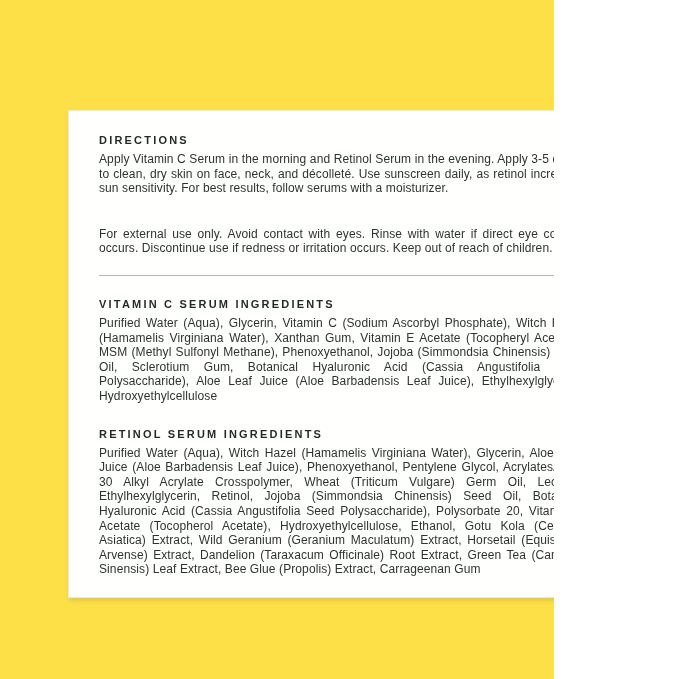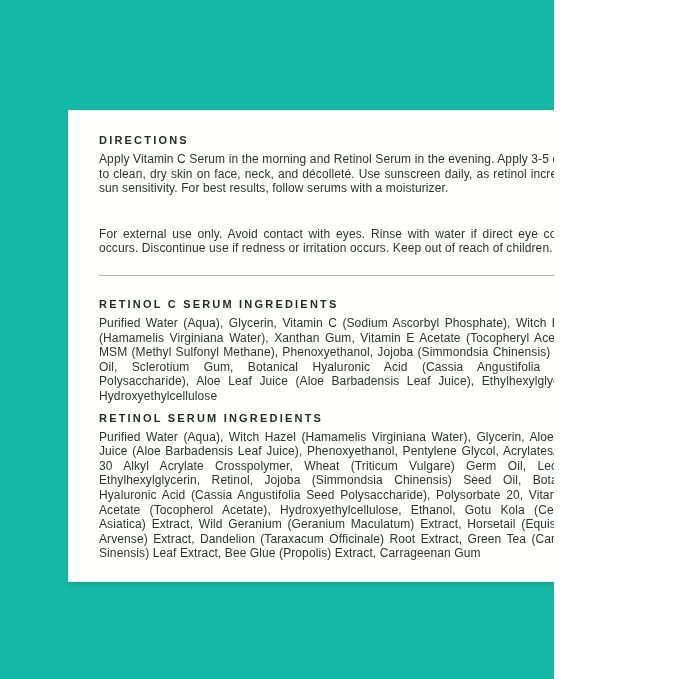--- a/index.html
+++ b/index.html
@@ -4,21 +4,21 @@
 <style>
   * { margin: 0; padding: 0; box-sizing: border-box; }
   html, body {
     width: 679px;
     height: 679px;
     font-family: "Liberation Sans", sans-serif;
   }
   .page {
     width: 554px;
     height: 679px;
-    background: #14b8a6;
+    background: #fde047;
     overflow: hidden;
   }
   .card {
     width: 545px;
     min-height: 460px;
     margin: 110px auto 0 68px;
     background: #fffffe;
     border: 1px solid #eceae6;
     box-shadow: 1px 3px 4px rgba(0,0,0,0.10);
     padding: 23px 29px 20px 30px;
@@ -36,38 +36,38 @@
     letter-spacing: 0.1px;
     color: #2c342e;
     text-align: justify;
   }
   .para-gap { margin-top: 31px; }
   .divider {
     border: none;
     border-top: 1px solid #b5b5b3;
     margin: 19px 0 22px 0;
   }
-  .section-gap { margin-top: 8px; }
+  .section-gap { margin-top: 24px; }
 </style>
 </head>
 <body>
 
 <div class="page">
   <div class="card">
 
     <div class="section">
       <h2 class="section-heading">DIRECTIONS</h2>
       <p class="body-text">Apply Vitamin C Serum in the morning and Retinol Serum in the evening. Apply 3-5 drops to clean, dry skin on face, neck, and décolleté. Use sunscreen daily, as retinol increases sun sensitivity. For best results, follow serums with a moisturizer.</p>
       <p class="body-text para-gap">For external use only. Avoid contact with eyes. Rinse with water if direct eye contact occurs. Discontinue use if redness or irritation occurs. Keep out of reach of children.</p>
     </div>
 
     <hr class="divider">
 
     <div class="section">
-      <h2 class="section-heading">RETINOL C SERUM INGREDIENTS</h2>
+      <h2 class="section-heading">VITAMIN C SERUM INGREDIENTS</h2>
       <p class="body-text">Purified Water (Aqua), Glycerin, Vitamin C (Sodium Ascorbyl Phosphate), Witch Hazel (Hamamelis Virginiana Water), Xanthan Gum, Vitamin E Acetate (Tocopheryl Acetate), MSM (Methyl Sulfonyl Methane), Phenoxyethanol, Jojoba (Simmondsia Chinensis) Seed Oil, Sclerotium Gum, Botanical Hyaluronic Acid (Cassia Angustifolia Seed Polysaccharide), Aloe Leaf Juice (Aloe Barbadensis Leaf Juice), Ethylhexylglycerin, Hydroxyethylcellulose</p>
     </div>
 
     <div class="section section-gap">
       <h2 class="section-heading">RETINOL SERUM INGREDIENTS</h2>
       <p class="body-text">Purified Water (Aqua), Witch Hazel (Hamamelis Virginiana Water), Glycerin, Aloe Leaf Juice (Aloe Barbadensis Leaf Juice), Phenoxyethanol, Pentylene Glycol, Acrylates/C10-30 Alkyl Acrylate Crosspolymer, Wheat (Triticum Vulgare) Germ Oil, Lecithin, Ethylhexylglycerin, Retinol, Jojoba (Simmondsia Chinensis) Seed Oil, Botanical Hyaluronic Acid (Cassia Angustifolia Seed Polysaccharide), Polysorbate 20, Vitamin E Acetate (Tocopherol Acetate), Hydroxyethylcellulose, Ethanol, Gotu Kola (Centella Asiatica) Extract, Wild Geranium (Geranium Maculatum) Extract, Horsetail (Equisetum Arvense) Extract, Dandelion (Taraxacum Officinale) Root Extract, Green Tea (Camellia Sinensis) Leaf Extract, Bee Glue (Propolis) Extract, Carrageenan Gum</p>
     </div>
 
   </div>
 </div>

